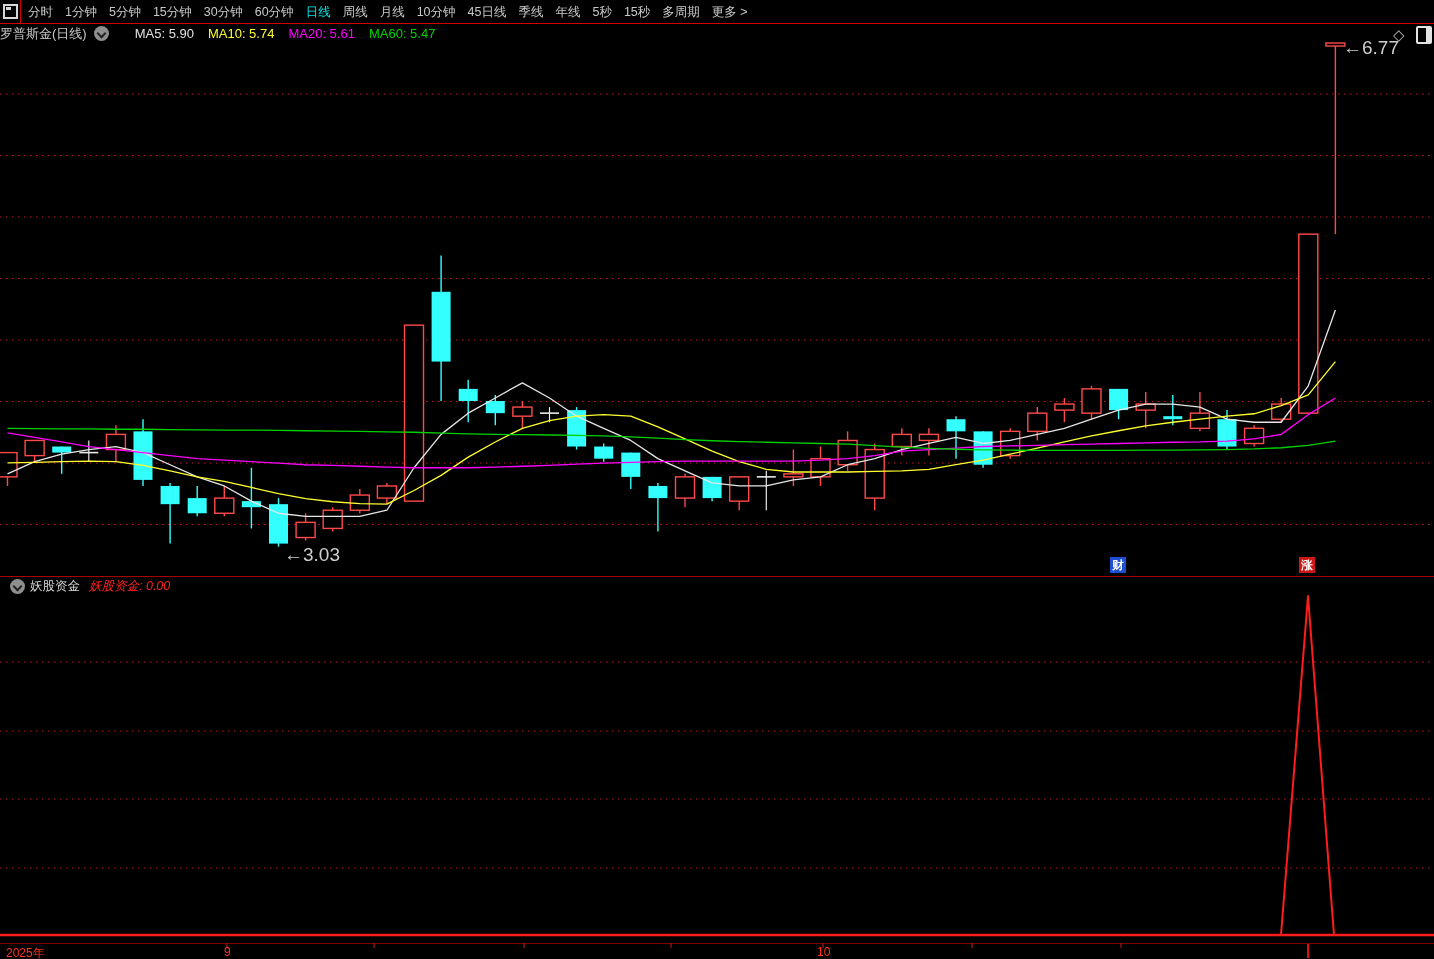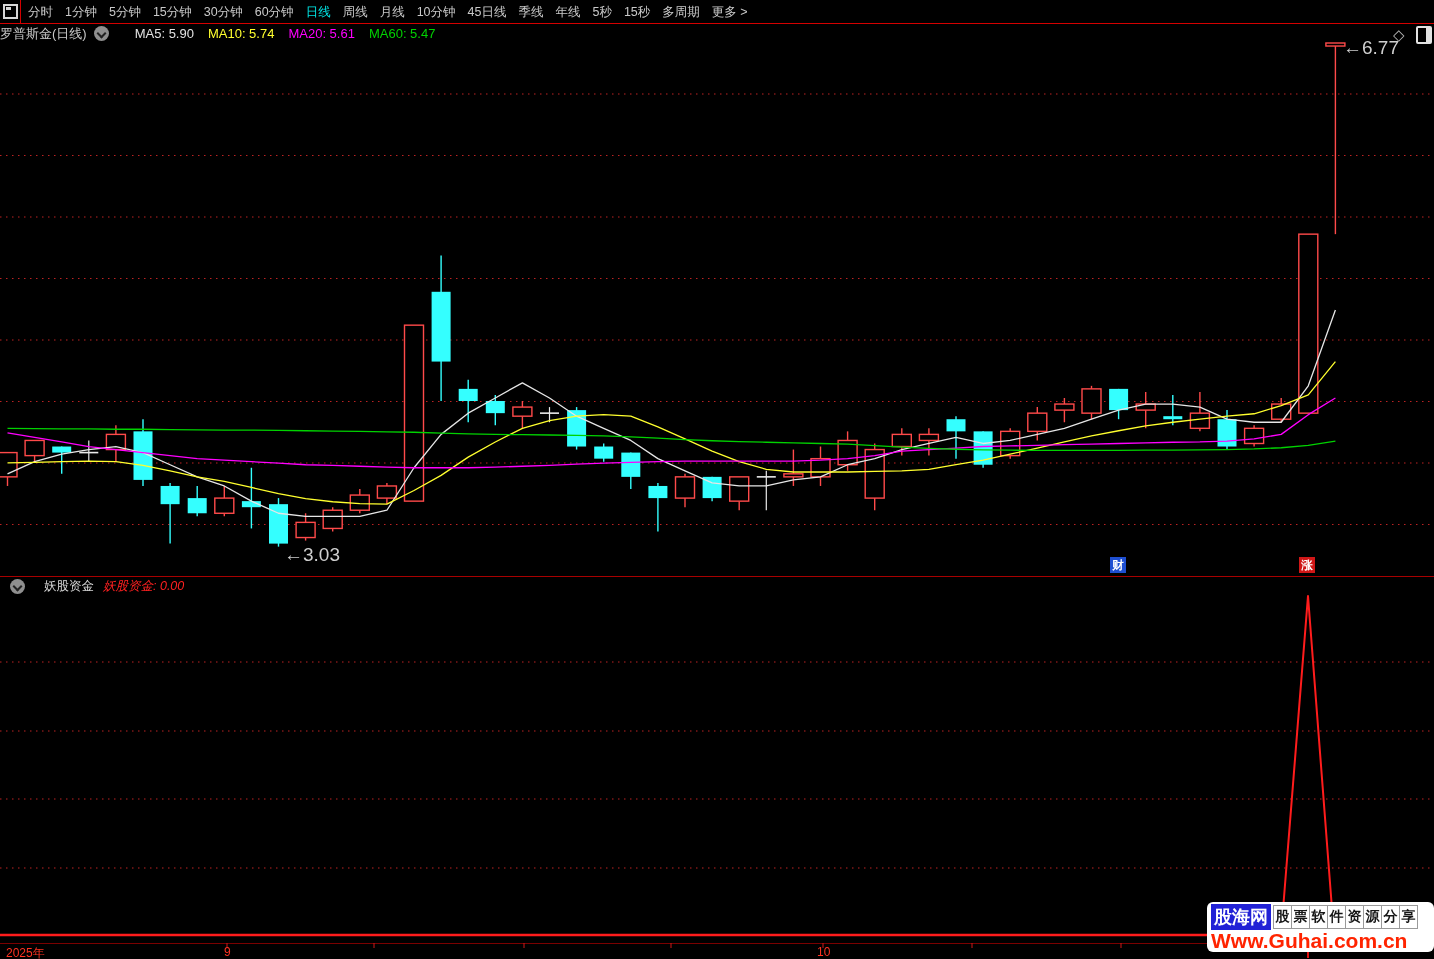--- a/index.html
+++ b/index.html
@@ -30,21 +30,21 @@
   .panel-icon::after{content:"";position:absolute;right:0;top:0;width:4px;height:14px;background:#e3e3e3;}
   
   svg.chart{position:absolute;left:0;top:0;}
   
   .px-label{position:absolute;font-size:19px;color:#cfcfcf;white-space:nowrap;}
   .evt-marker{position:absolute;width:16px;height:16px;color:#fff;font-size:11.5px;line-height:16px;
       text-align:center;font-weight:bold;}
   .ax-label{position:absolute;font-size:12px;color:#ff3222;white-space:nowrap;}
   
   .subheader{position:absolute;left:3px;top:578px;height:16px;display:flex;align-items:center;font-size:12.5px;}
-  .sub-name{color:#d6d6d6;margin-left:19px;}
+  .sub-name{color:#d6d6d6;margin-left:5px;}
   .sub-value{color:#ff2020;margin-left:9px;font-style:italic;}
   
   .wm{position:absolute;left:1207px;top:902px;width:227px;height:50px;background:#ffffff;border-radius:6px;
       z-index:6;box-sizing:border-box;padding:2px 0 0 4px;}
   .wm-row1{display:flex;align-items:center;height:25px;}
   .wm-badge{background:#2121d6;color:#fff;font-weight:bold;font-size:18px;padding:1px 3px;white-space:nowrap;}
   .wm-cells{display:flex;margin-left:3px;}
   .wm-cell{width:17px;height:22px;border:1px solid #9a9a9a;margin-left:-1px;font-size:14px;line-height:22px;
       text-align:center;color:#161616;font-weight:bold;font-family:"Liberation Serif","DejaVu Serif",serif;}
   .wm-url{color:#ff2400;font-weight:bold;font-size:21px;line-height:23px;white-space:nowrap;}
@@ -242,36 +242,20 @@
 
   <span class="diamond-icon">◇</span>
   <span class="panel-icon"></span>
 
   <div class="subheader">
     <span class="chev-circle"></span>
     <span class="sub-name">妖股资金</span>
     <span class="sub-value">妖股资金: 0.00</span>
   </div>
 
-  <div class="wm">
-    <div class="wm-row1">
-      <span class="wm-badge">股海网</span>
-      <span class="wm-cells" id="wm-cells">
-          <span class="wm-cell">股</span>
-          <span class="wm-cell">票</span>
-          <span class="wm-cell">软</span>
-          <span class="wm-cell">件</span>
-          <span class="wm-cell">资</span>
-          <span class="wm-cell">源</span>
-          <span class="wm-cell">分</span>
-          <span class="wm-cell">享</span>
-        </span>
-    </div>
-    <div class="wm-url">Www.Guhai.com.cn</div>
-  </div>
 
 <div class="px-label" style="left: 1343px; top: 37px;">←6.77</div>
     <div class="px-label" style="left: 284px; top: 544px;">←3.03</div>
     <div class="evt-marker" style="left: 1110px; top: 557px; background: rgb(30, 79, 210);">财</div>
     <div class="evt-marker" style="left: 1299px; top: 557px; background: rgb(208, 23, 23);">涨</div>
     <div class="ax-label" style="left: 6px; top: 945px; color: rgb(255, 50, 34);">2025年</div>
     <div class="ax-label" style="left: 224px; top: 945px; color: rgb(255, 50, 34);">9</div>
     <div class="ax-label" style="left: 817px; top: 945px; color: rgb(255, 50, 34);">10</div>
   </div>
 

